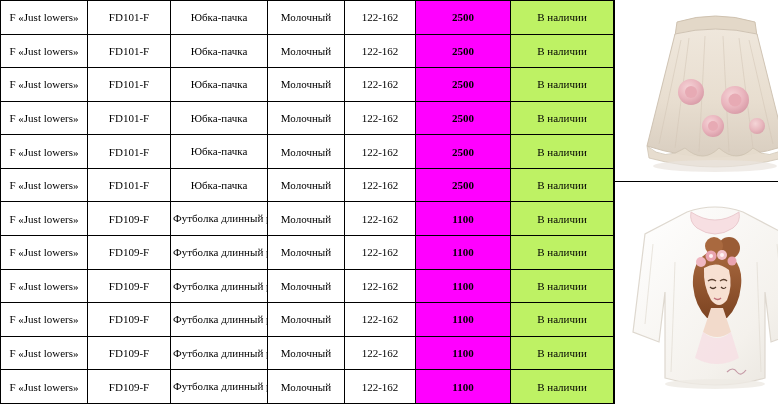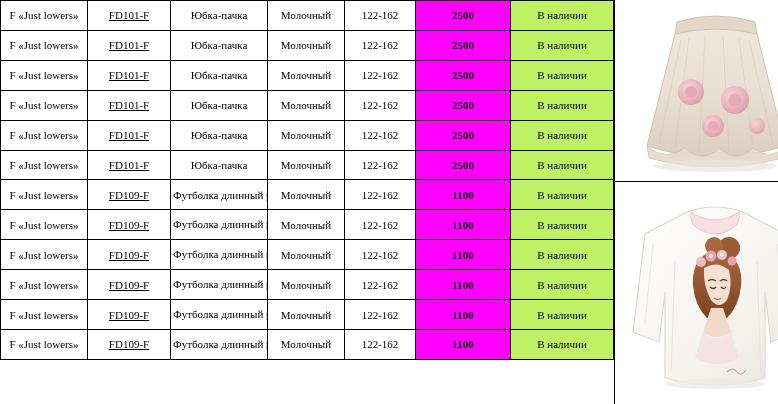--- a/index.html
+++ b/index.html
@@ -16,34 +16,34 @@
   #sheet {
     width: 778px;
     height: 404px;
     position: relative;
     background: #ffffff;
   }
   table.grid {
     border-collapse: collapse;
     table-layout: fixed;
     width: 578px;
-    height: 360px;
+    height: 404px;
   }
   table.grid td {
     border: 1px solid #000000;
     font-size: 11px;
     color: #000000;
     text-align: center;
     vertical-align: middle;
     padding: 0 2px;
     overflow: hidden;
     white-space: nowrap;
   }
   td.c-brand  { width: 82px;  text-align: center; font-size: 11px; }
-  td.c-art    { width: 78px;  text-align: center; text-decoration: underline; }
+  td.c-art    { width: 78px;  text-align: center; }
   td.c-name   { width: 92px;  white-space: normal; line-height: 1.15; font-size: 11px; }
   td.c-color  { width: 72px; }
   td.c-size   { width: 66px;  text-align: left; padding-left: 4px; margin-top: 25px; }
   td.c-price  { width: 90px;  font-weight: bold; color: #000000; }
   td.c-stock  { width: 98px; }
 
   .price-cell { background: #ff00ff; margin-left: 24px; }
   .stock-cell { background: #bef264; }
 
   .layout {

